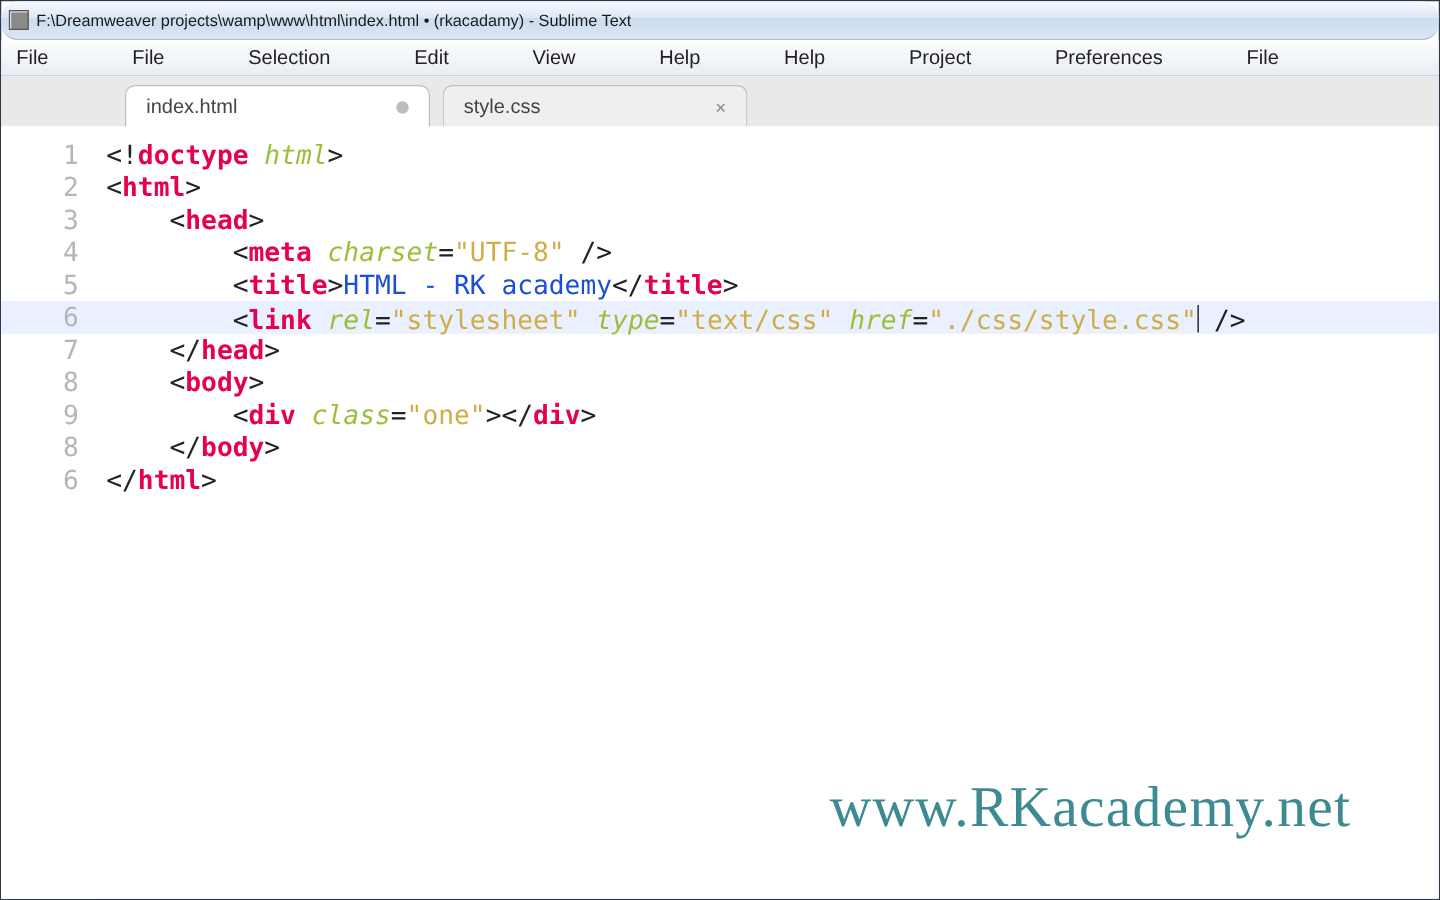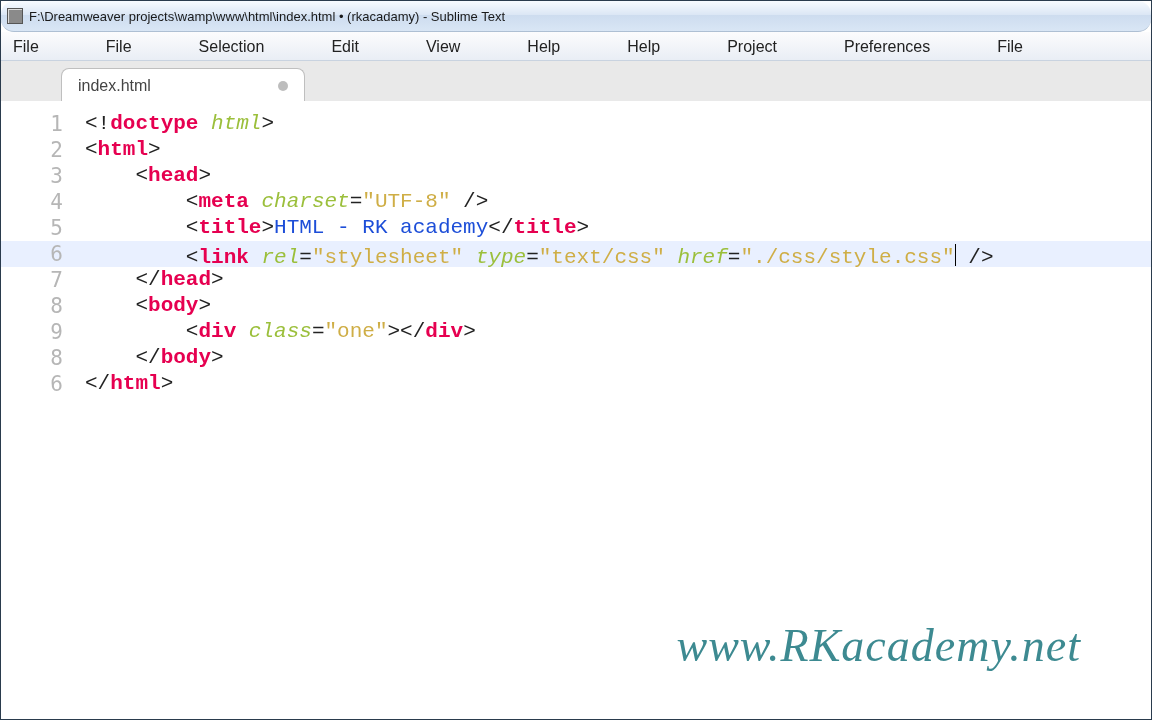--- a/index.html
+++ b/index.html
@@ -15,45 +15,45 @@
   .menubar{height:28px;background:linear-gradient(#fcfcfd,#e9eef5);border-bottom:1px solid #c9d3e0;
            display:flex;align-items:stretch;font-size:16px;color:#222;gap:43px;}
   .menubar .menu-item{padding:4px 12px 0 12px;line-height:22px;cursor:default;}
   
   .tabstrip{height:42px;background:#e9e9e9;border-bottom:1px solid #bfbfbf;position:relative;}
   .tabstrip-inner{position:absolute;left:60px;right:0;top:8px;height:34px;display:flex;align-items:flex-end;}
   .tab{height:34px;min-width:210px;background:#efefef;border:1px solid #bfbfbf;border-bottom:none;
        border-top-left-radius:8px;border-top-right-radius:8px;margin-right:10px;display:flex;
        align-items:center;justify-content:space-between;padding:0 16px;font-size:16px;color:#444;
        position:relative;}
-  .tab.active{background:#ffffff;}
+  .tab.active{background:#ffffff;margin-left:39px;}
   .tab .dirty-dot{width:10px;height:10px;border-radius:50%;background:#bdbdbd;}
   .tab .close-x{font-size:15px;color:#888;}
   
   .editor{position:absolute;left:0;right:0;top:100px;bottom:0;background:#ffffff;display:flex;
           font-family:Consolas,"DejaVu Sans Mono",monospace;font-size:21px;line-height:26px;}
   .gutter{width:62px;background:#fff;text-align:right;color:#b6b6b6;padding:10px 14px 0 0;
           user-select:none;border-right:0;}
   .gutter .ln{height:26px;}
   .code{flex:1;padding:10px 0 0 8px;position:relative;white-space:pre;color:#222;}
-  .code .row{height:26px;font-family:Liberation Mono, monospace;}
+  .code .row{height:26px;}
   .row.hl{background:#e9f0ff;margin-left:-8px;padding-left:8px;margin-right:0;}
   .gutter .ln.hl{background:#e9f0ff;margin-right:-14px;padding-right:14px;}
   
   .p{color:#222;}           
   .tg{color:#e60050;font-weight:bold;}        
   .at{color:#9bbf3b;font-style:italic;}       
   .st{color:#cfae46;}       
   .tx{color:#1d4ed8;}
   .caret{display:inline-block;width:1px;height:22px;background:#000;position:relative;top:3px;
          animation:blink 1s step-end infinite;}
   @keyframes blink{50%{opacity:0;}}
   
   .watermark{position:absolute;right:70px;bottom:60px;font-family:"Brush Script MT","Segoe Script",cursive;
-             font-size:46px;color:#3d8a91;font-style:italic;letter-spacing:1px;}
+             font-size:46px;color:#3d8a91;letter-spacing:1px;}
 </style>
 </head>
 <body>
 
 <div class="window">
 
   <div class="titlebar">
     <div class="app-icon"></div>
     <div class="title-text">F:\Dreamweaver projects\wamp\www\html\index.html • (rkacadamy) - Sublime Text</div>
   </div>
@@ -70,20 +70,24 @@
       <div class="menu-item">Preferences</div>
       <div class="menu-item">File</div>
     </div>
 
   <div class="tabstrip">
     <div class="tabstrip-inner" id="tabstrip">
         <div class="tab active">
           <span>index.html</span>
           <span class="dirty-dot"></span>
         </div>
+        <div class="tab">
+          <span>style.css</span>
+          <span class="close-x">×</span>
+        </div>
       </div>
   </div>
 
   <div class="editor">
     <div class="gutter" id="gutter">
         <div class="ln">1</div>
         <div class="ln">2</div>
         <div class="ln">3</div>
         <div class="ln">4</div>
         <div class="ln">5</div>

